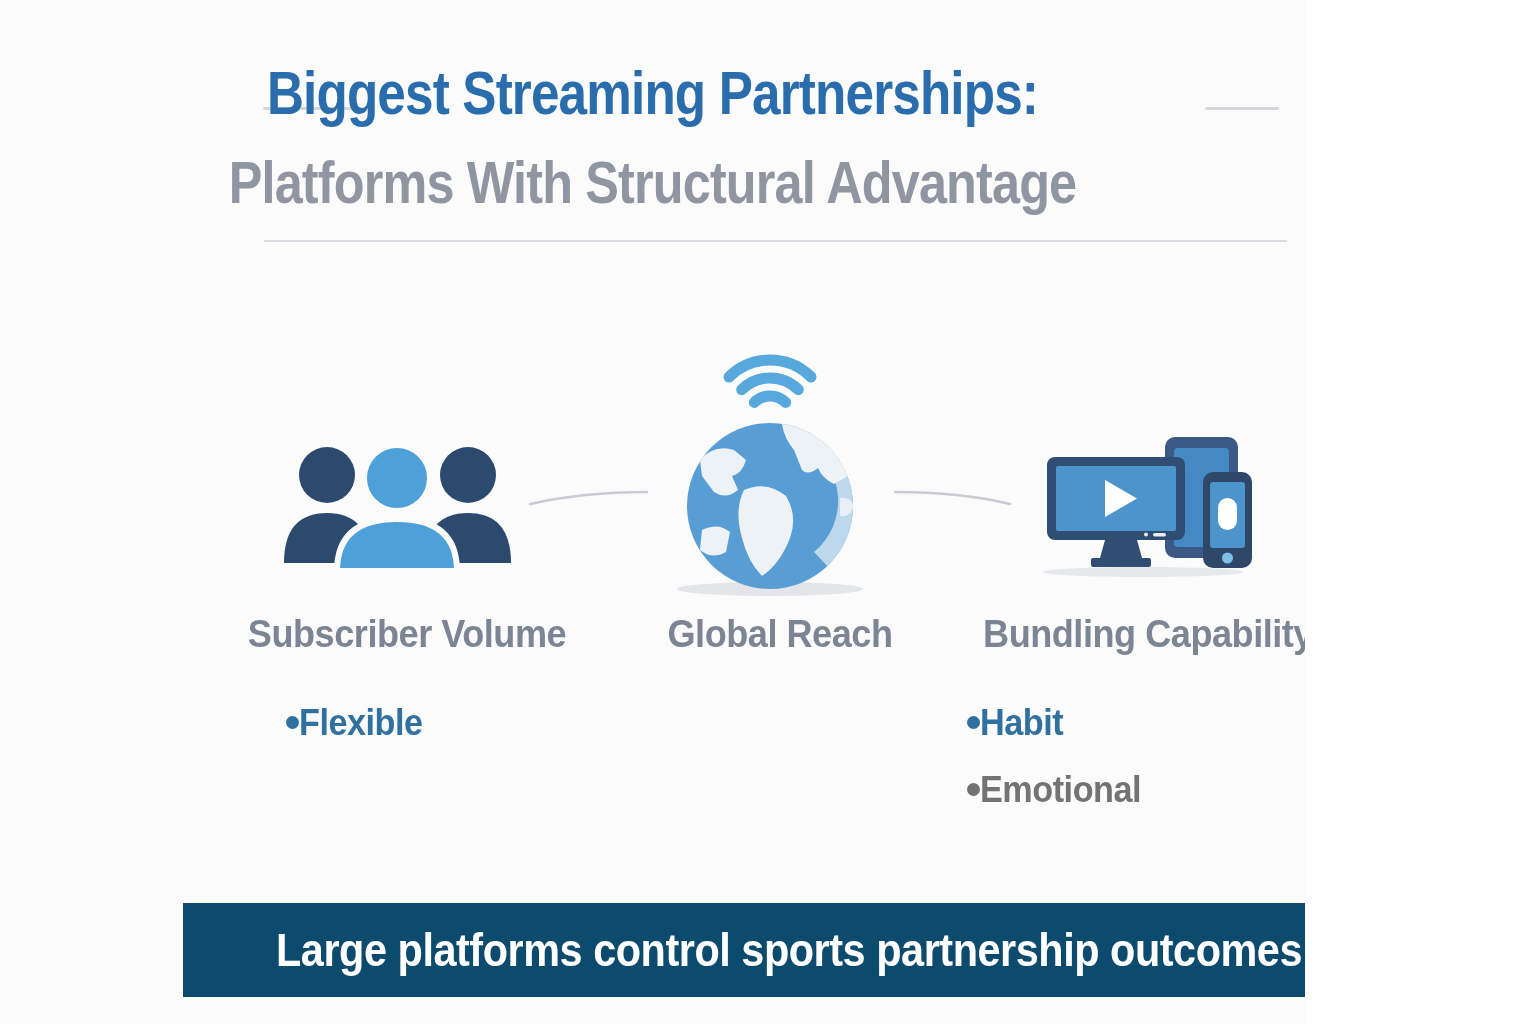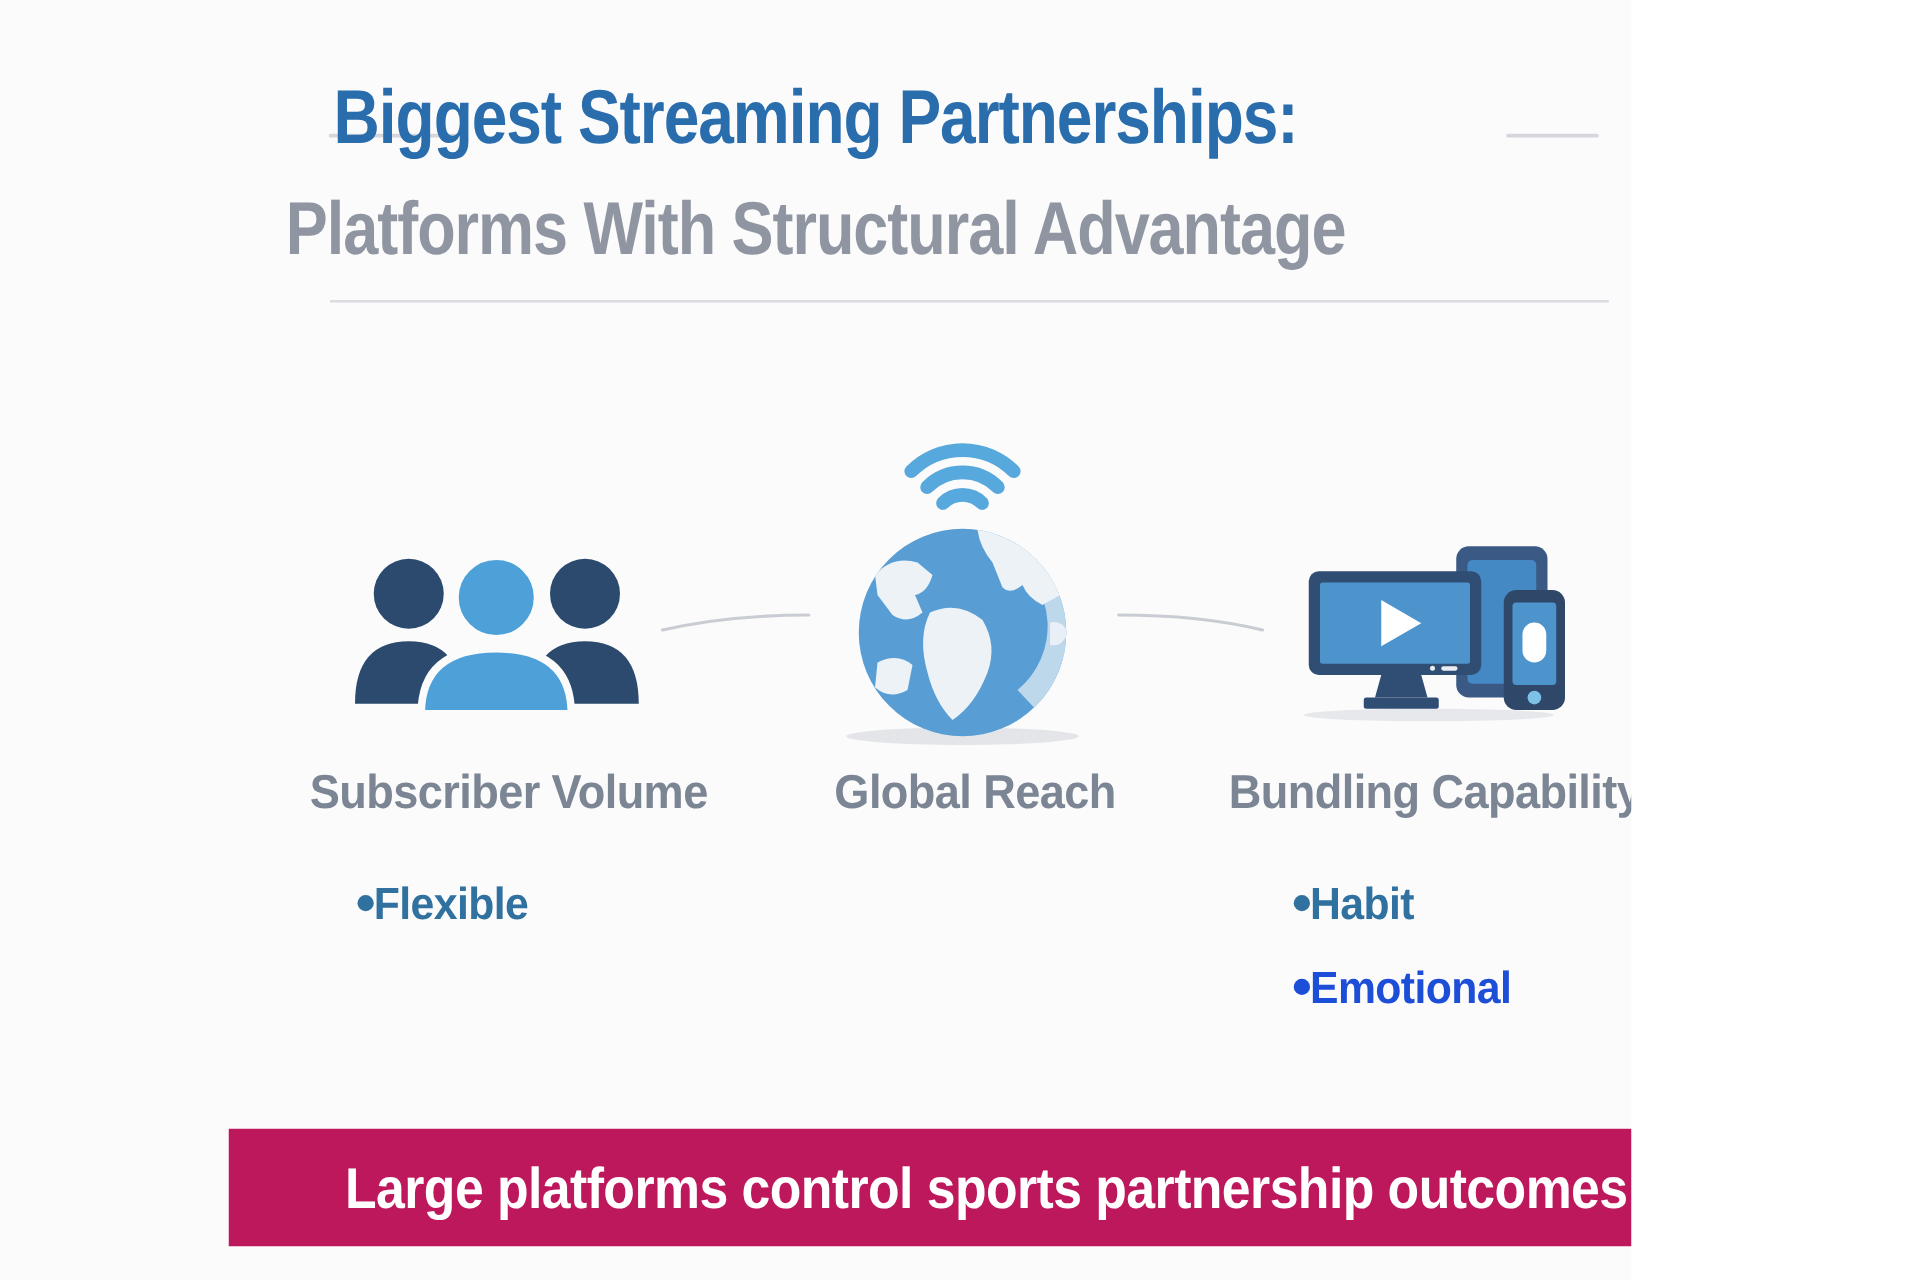--- a/index.html
+++ b/index.html
@@ -46,38 +46,38 @@
     text-align:center; font-size:38px; font-weight:700;
     color:#7b8593; letter-spacing:-.5px; transform:scaleX(.95);
   }
   .col-label.c1 { left:182px; }
   .col-label.c2 { left:555px; }
   .col-label.c3 { left:923px; }
 
   
   .bullet-list { position:absolute; list-style:none; margin:0; padding:0; }
   .bullet-list.left  { left:286px; top:702px; }
-  .bullet-list.right { left:1035px; top:702px; }
+  .bullet-list.right { left:967px; top:702px; }
   .bullet-item {
     display:flex; align-items:center; 
     margin-bottom:26px; height:41px;
     font-size:36px; font-weight:700; letter-spacing:-.5px;
   }
   .bullet-item[data-color="blue"] { color:#31719f; }
-  .bullet-item[data-color="gray"] { color:#1d4ed8; }
+  .bullet-item[data-color="gray"] { color:#737373; }
   .bullet-dot {
     width:13px; height:13px; border-radius:50%;
     background:currentColor; flex:0 0 auto;
   }
   .bullet-text { transform:scaleX(.95); transform-origin:left center; white-space:nowrap; }
 
   
   .banner {
     position:absolute; left:183px; top:903px; width:1213px; height:94px;
-    background:#be185d;
+    background:#0c4a6e;
     display:flex; align-items:center; justify-content:center;
   }
   .banner-text {
     color:#ffffff; font-size:46px; font-weight:700; letter-spacing:-.5px;
     transform:scaleX(.9); white-space:nowrap;
   }
 </style>
 </head>
 <body>
 

